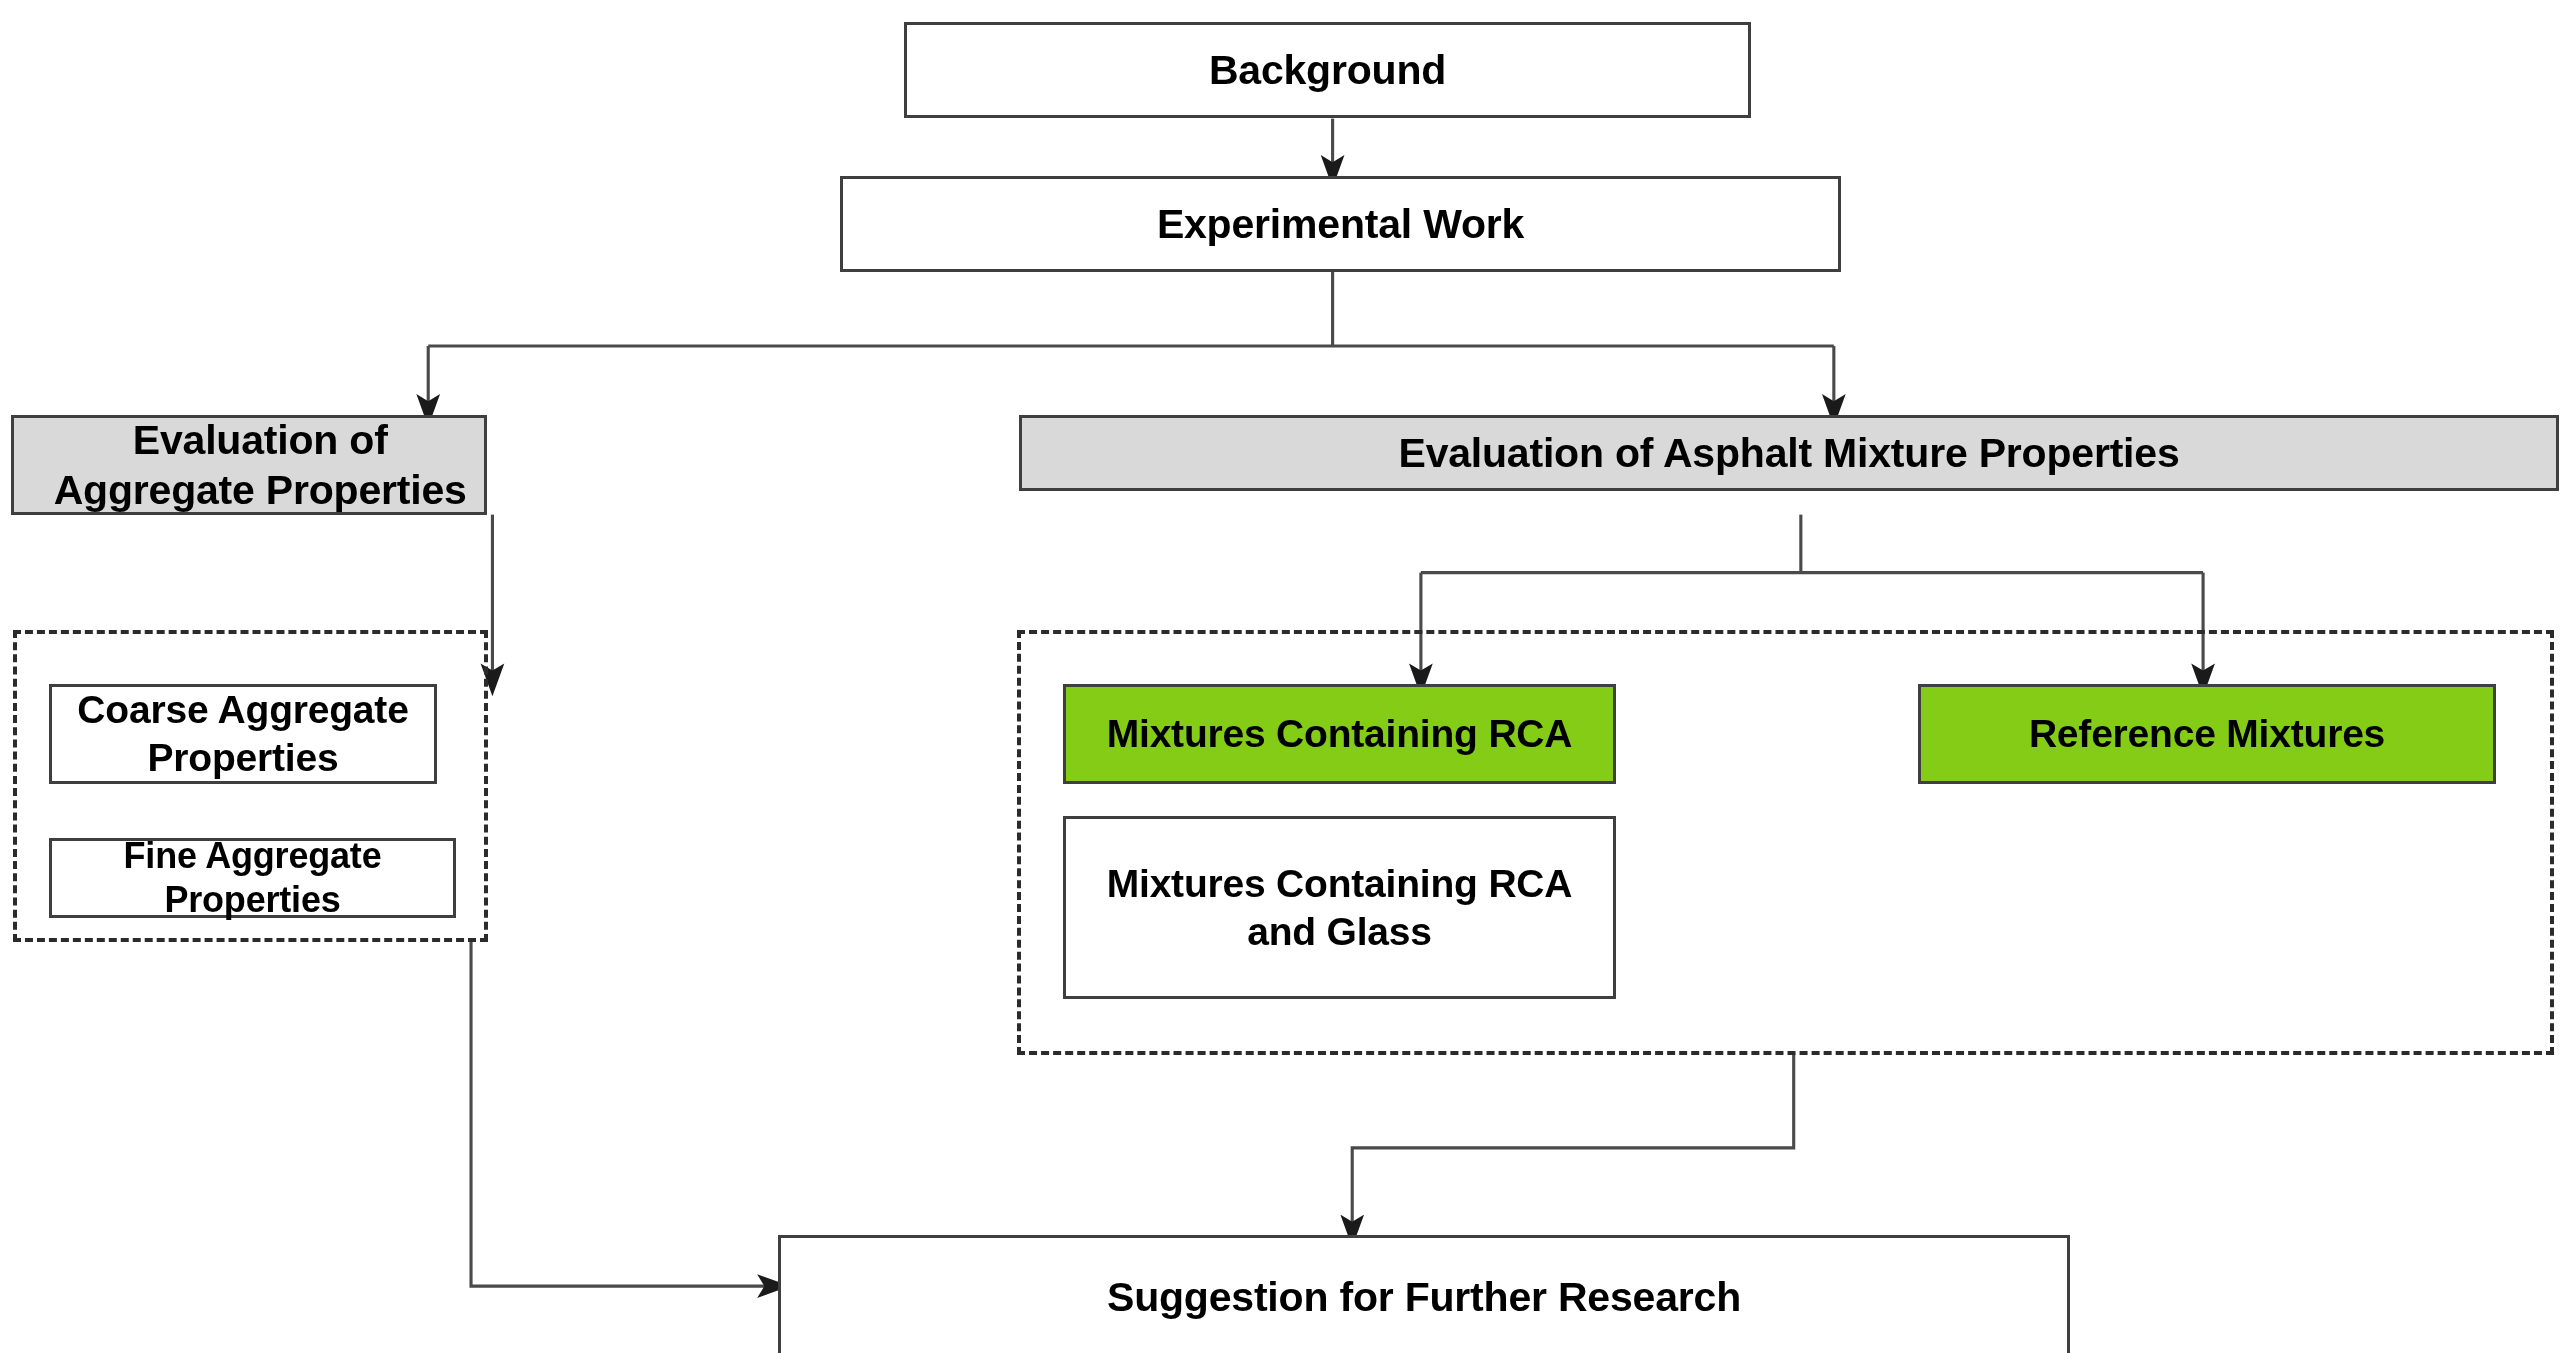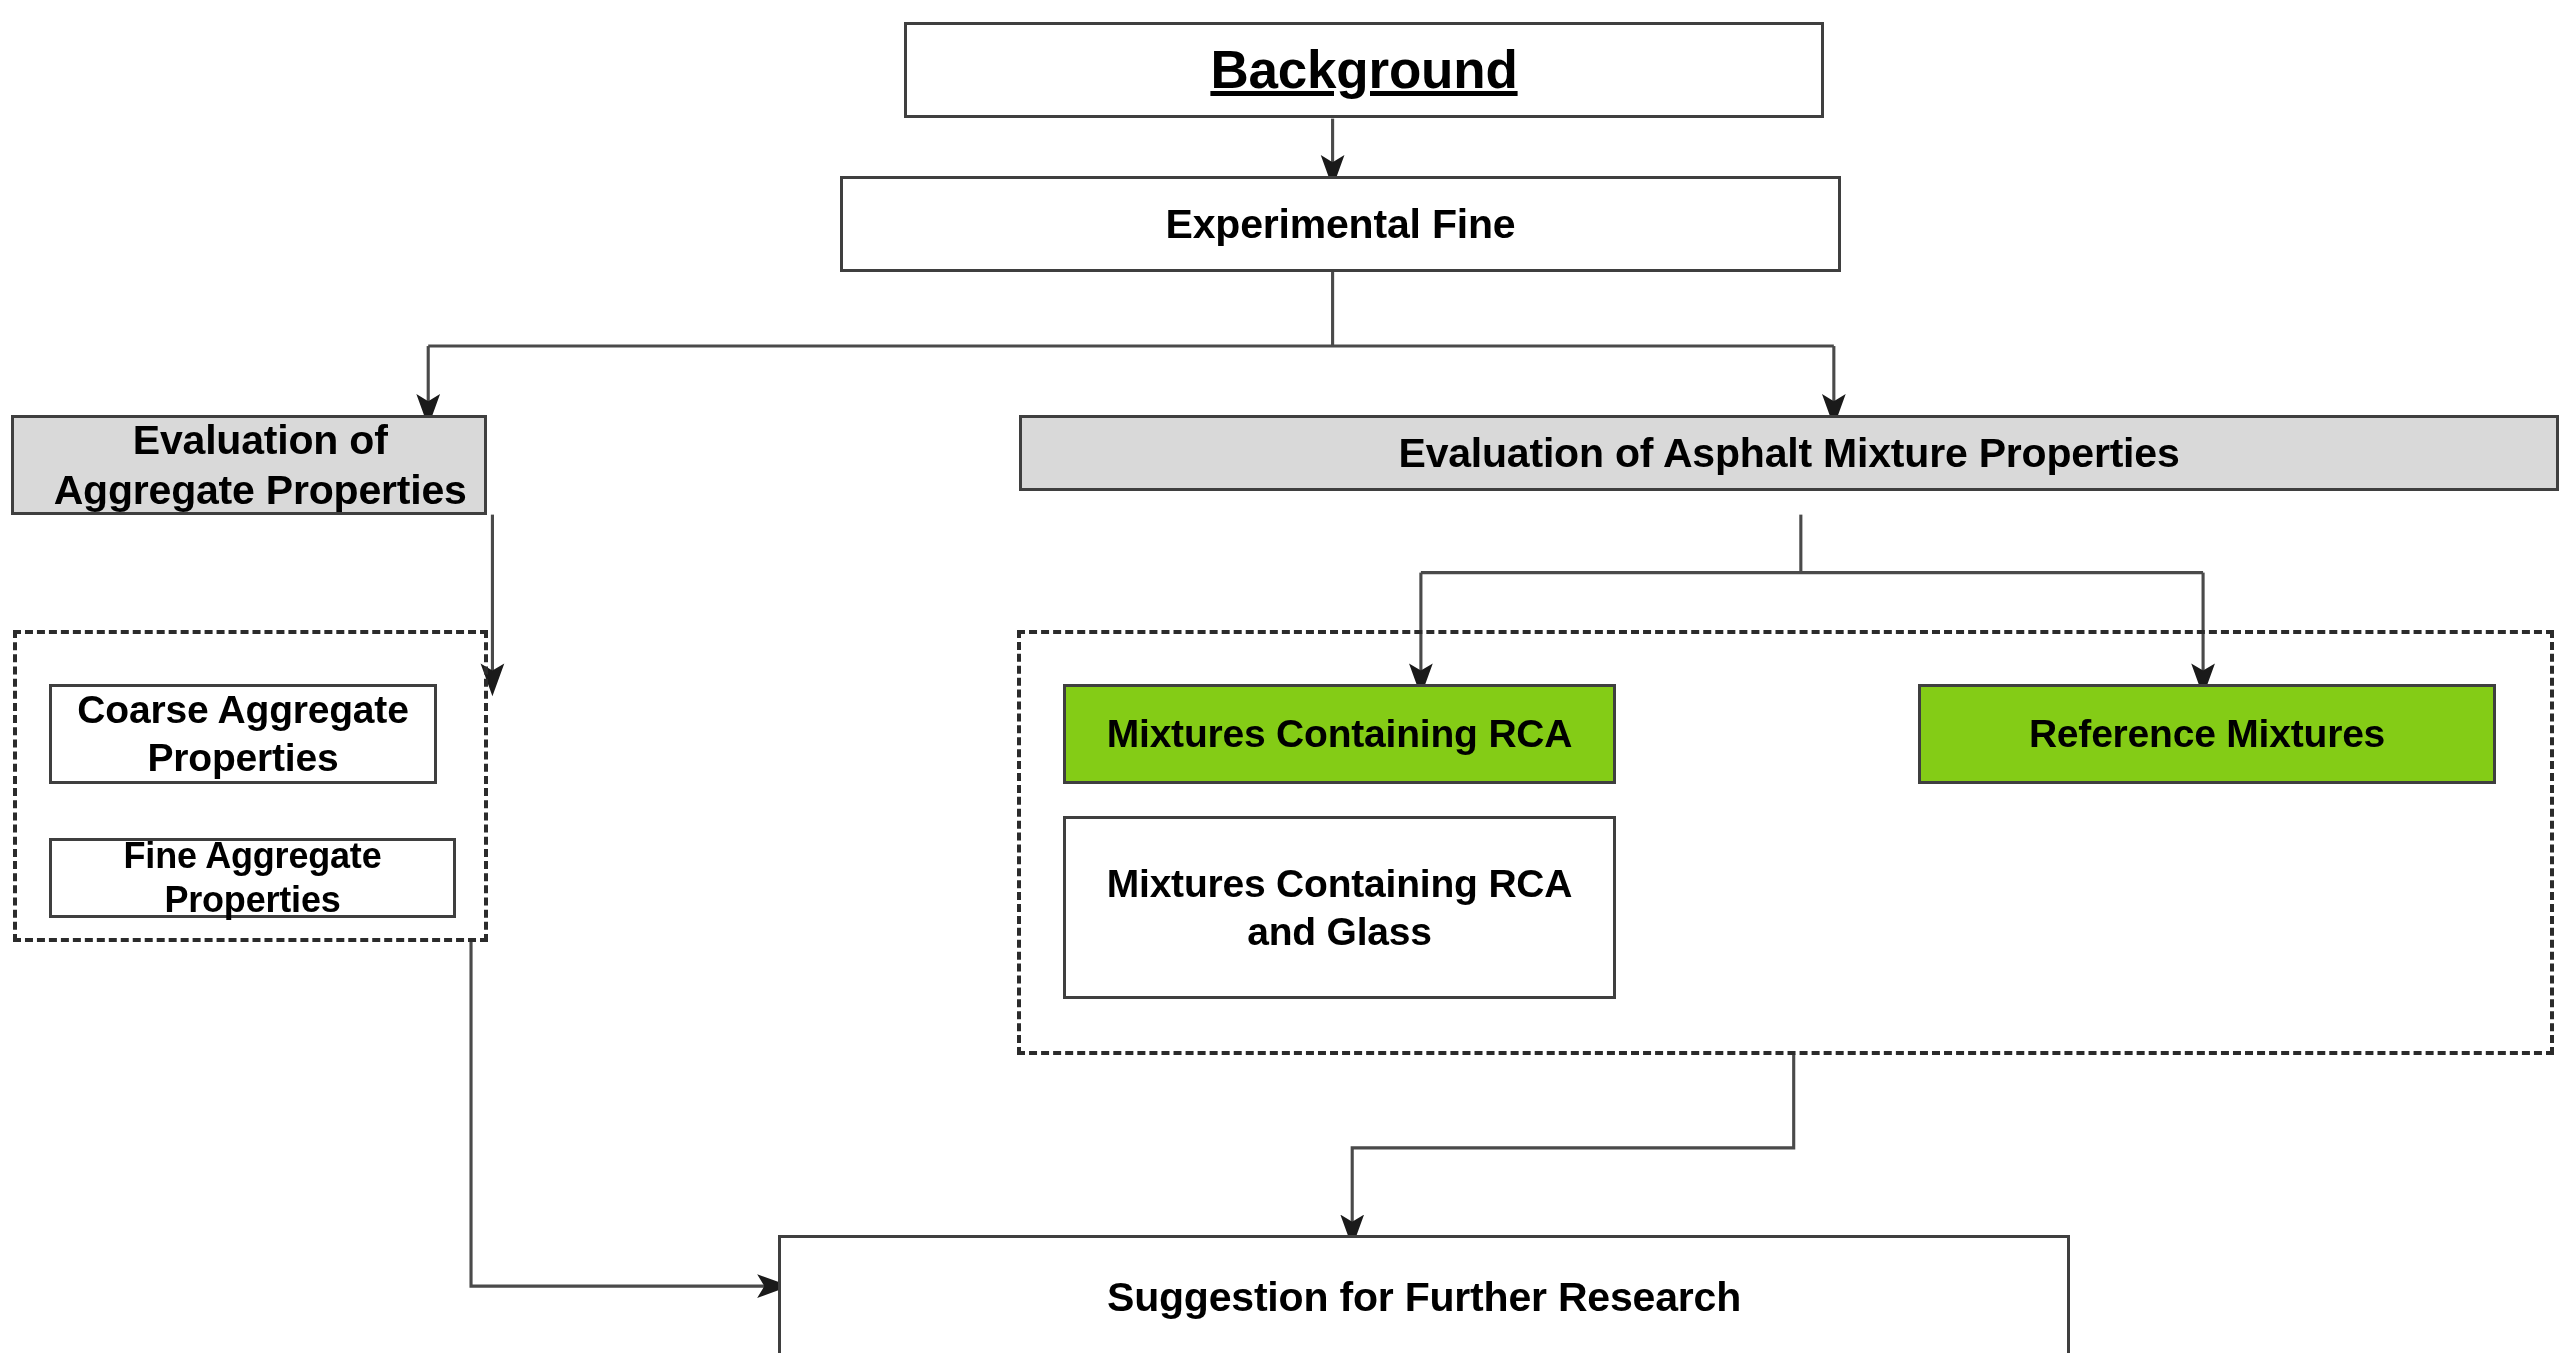--- a/index.html
+++ b/index.html
@@ -51,21 +51,21 @@
     height: 1353px;
     pointer-events: none;
   }
   .edge-line {
     stroke: #4a4a4a;
     stroke-width: 3.5;
     fill: none;
   }
 
   
-  #n-background        { left: 904px; top: 22px;   width: 920px;  height: 96px; font-size: 53px; text-decoration: underline; }
+  #n-background        { left: 904px; top: 22px;   width: 847px;  height: 96px; font-size: 41px; }
   #n-experimental      { left: 840px;  top: 176px;  width: 1001px; height: 96px; font-size: 41px; }
   #n-eval-aggregate    { left: 10.7px;   top: 415px;  width: 476px;  height: 100px; font-size: 41px; padding-left: 32px; }
   #n-eval-asphalt      { left: 1019px; top: 415px;  width: 1540px; height: 76px; font-size: 41px; }
   #n-coarse            { left: 49px;   top: 684px;  width: 388px;  height: 100px; font-size: 39px; }
   #n-fine              { left: 49px;   top: 838px;  width: 407px;  height: 80px; font-size: 36px; }
   #n-mix-rca           { left: 1063px; top: 684px;  width: 553px;  height: 100px; font-size: 39px; }
   #n-reference         { left: 1918px; top: 684px;  width: 578px;  height: 100px; font-size: 39px; }
   #n-mix-rca-glass     { left: 1063px; top: 816px;  width: 553px;  height: 183px; font-size: 39px; }
   #n-suggestion        { left: 778px;  top: 1235px; width: 1292px; height: 124px; font-size: 41px; }
 
@@ -102,21 +102,21 @@
     <path class="edge-line" d="M528,1056 L528,1442 L867,1442" marker-end="url(#arrowhead)"></path>
 
     <path class="edge-line" d="M2011,1182 L2011,1287 L1516,1287 L1516,1380" marker-end="url(#arrowhead)"></path>
   </svg>
 
   <div class="group-box" id="g-aggregate"></div>
   <div class="group-box" id="g-mixture"></div>
 
   <div class="node fill-white" id="n-background">Background</div>
 
-  <div class="node fill-white" id="n-experimental">Experimental Fine</div>
+  <div class="node fill-white" id="n-experimental">Experimental Work</div>
 
   <div class="node fill-gray" id="n-eval-aggregate">Evaluation of Aggregate Properties</div>
 
   <div class="node fill-gray" id="n-eval-asphalt">Evaluation of Asphalt Mixture Properties</div>
 
   <div class="node fill-white" id="n-coarse">Coarse Aggregate Properties</div>
 
   <div class="node fill-white" id="n-fine">Fine Aggregate Properties</div>
 
   <div class="node fill-lgray" id="n-mix-rca">Mixtures Containing RCA</div>

